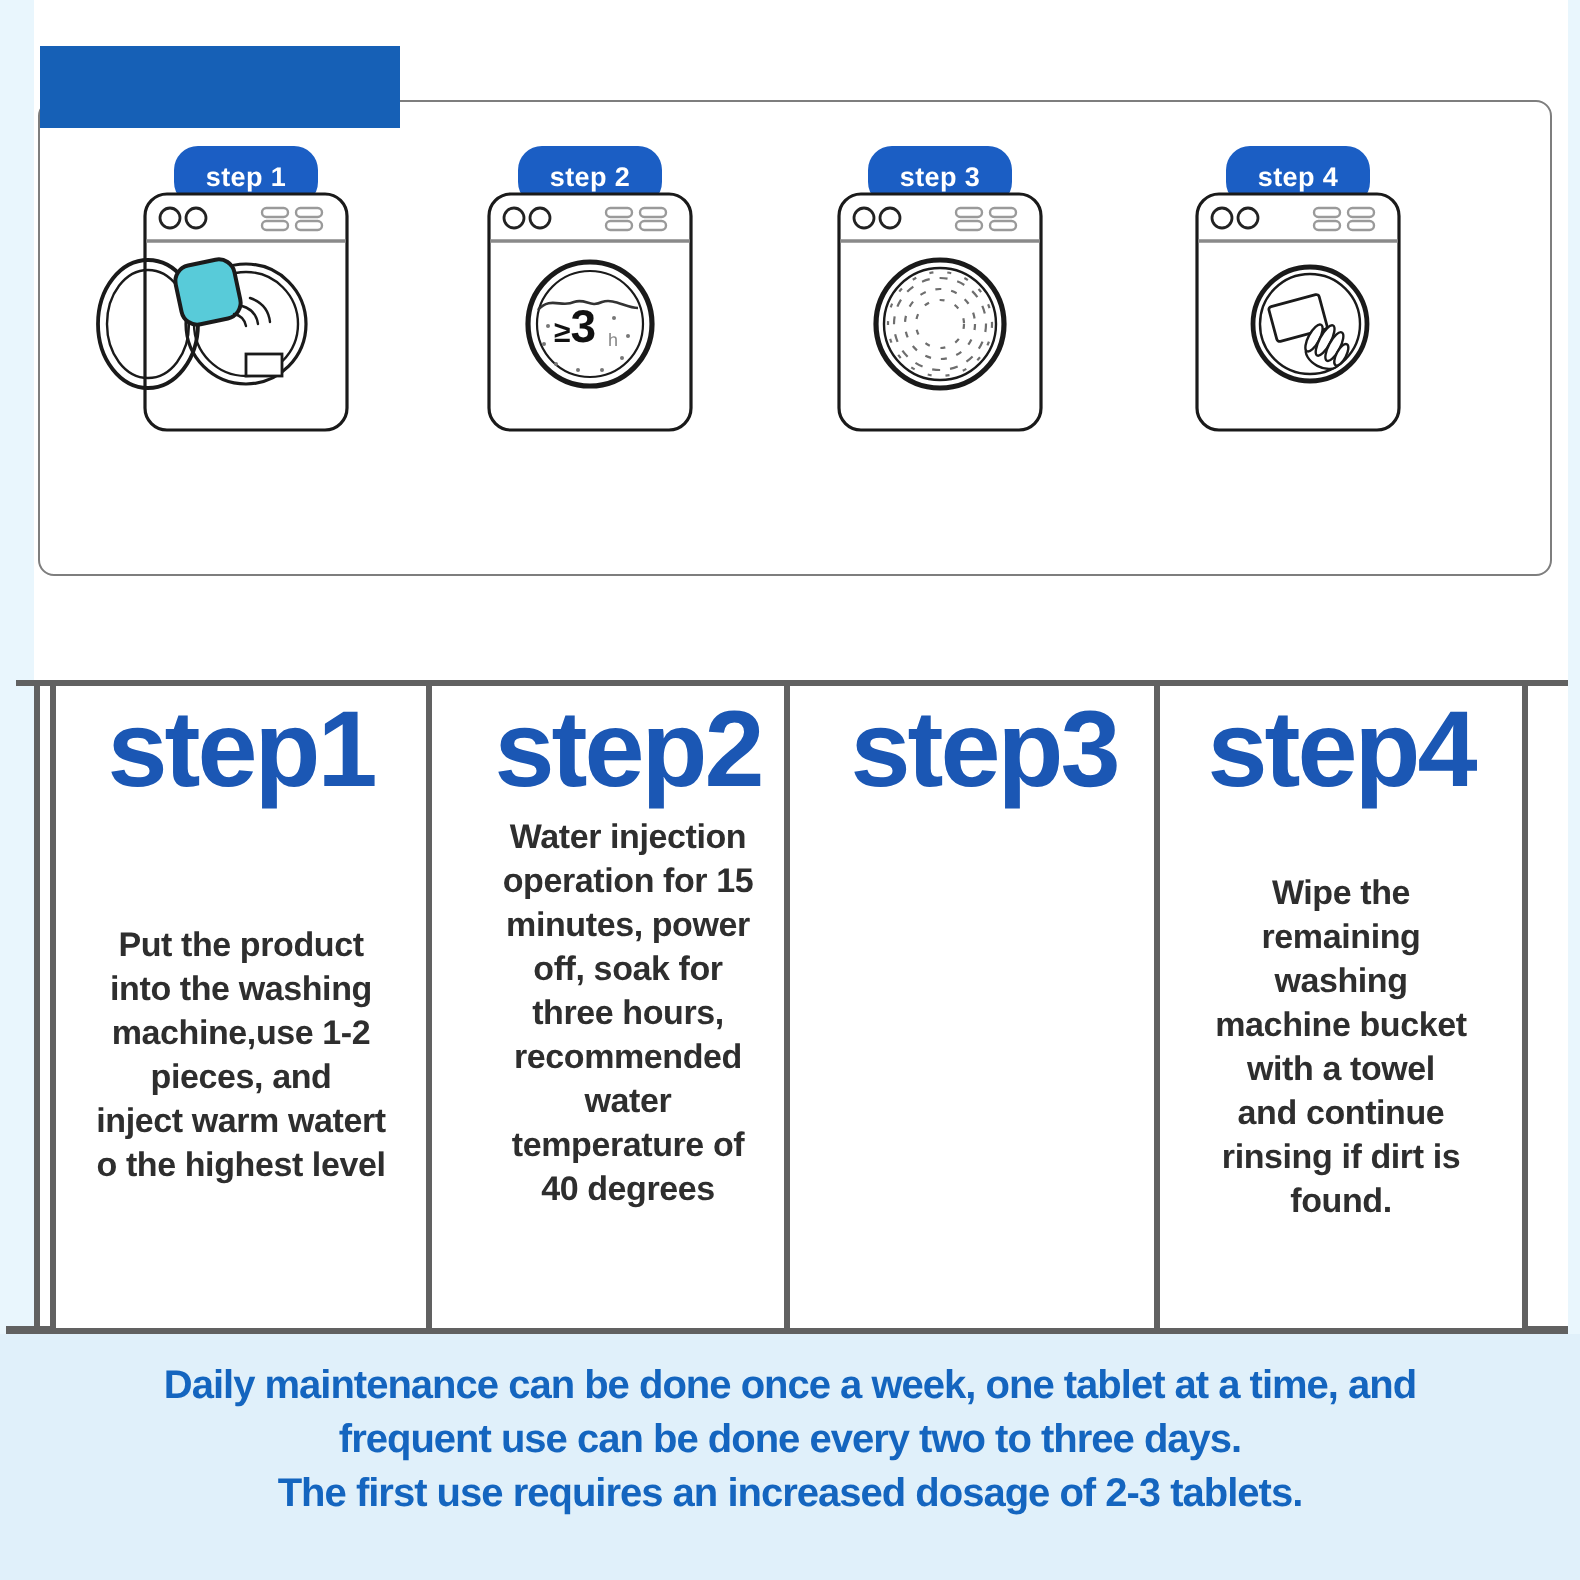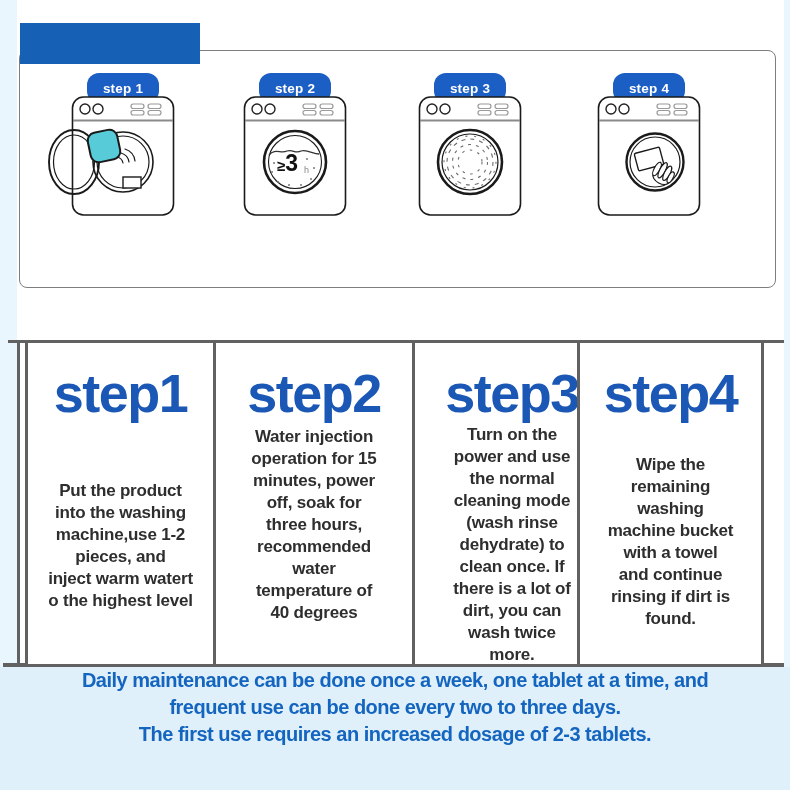--- a/index.html
+++ b/index.html
@@ -17,34 +17,34 @@
   }
   .badge{
     position:absolute;top:22px;width:72px;height:30px;border-radius:12px;
     background:#1b5ec4;color:#fff;font-size:13.5px;font-weight:bold;
     display:flex;align-items:center;justify-content:center;letter-spacing:.2px;
   }
   .machine{position:absolute;top:42px}
   .hline,.vline{position:absolute;background:#616161}
   .col{
     position:absolute;top:340px;height:327px;border:3px solid #616161;
-    background:#fff;box-sizing:border-box;padding-top:21px;
+    background:#fff;box-sizing:border-box;padding-top:3px;
   }
   .step-title{
     margin:0;text-align:center;font-size:54px;font-weight:bold;
     color:#1b57b4;letter-spacing:-1.5px;line-height:1.08;
   }
   .step-text{
     margin:0 3px;text-align:center;font-size:17px;font-weight:bold;
     color:#2e2e2e;line-height:1.29;white-space:pre-line;letter-spacing:-.2px;
   }
   .footer{
     position:absolute;left:0;top:667px;width:790px;height:123px;
     background:#e0f0fa;color:#1465bf;font-weight:bold;text-align:center;
-    box-sizing:border-box;
+    padding-top:13px;box-sizing:border-box;
   }
   .footer-line{font-size:20px;line-height:27px;letter-spacing:-.5px}
   svg{display:block}
 </style>
 </head>
 <body>
 
 <div class="strip strip-left"></div>
 <div class="strip strip-right"></div>
 
@@ -187,33 +187,22 @@
   <p class="step-text" style="margin-top:4px">Water injection
 operation for 15
 minutes, power
 off, soak for
 three hours,
 recommended
 water
 temperature of
 40 degrees</p>
 </div>
-<div class="col" style="left:412px;width:200px">
+<div class="col" style="left:392px;width:200px">
   <h2 class="step-title">step3</h2>
-  <p class="step-text" style="margin-top:2px">Turn on the
-power and use
-the normal
-cleaning mode
-(wash rinse
-dehydrate) to
-clean once. If
-there is a lot of
-dirt, you can
-wash twice
-more.</p>
 </div>
 <div class="col" style="left:577px;width:187px">
   <h2 class="step-title">step4</h2>
   <p class="step-text" style="margin-top:32px">Wipe the
 remaining
 washing
 machine bucket
 with a towel
 and continue
 rinsing if dirt is

